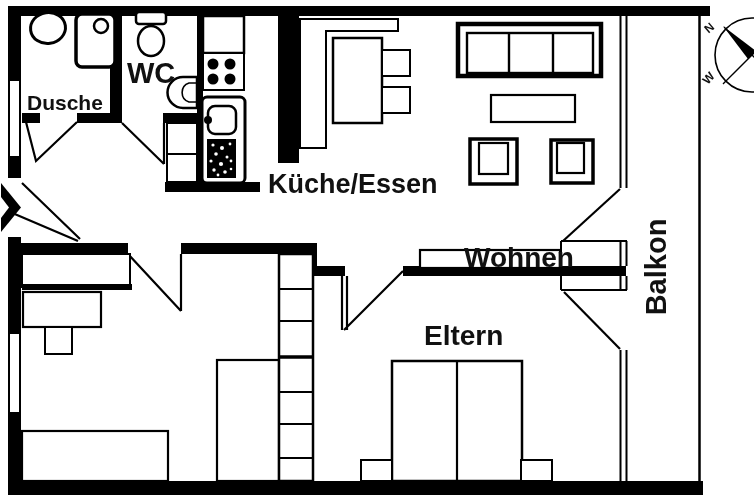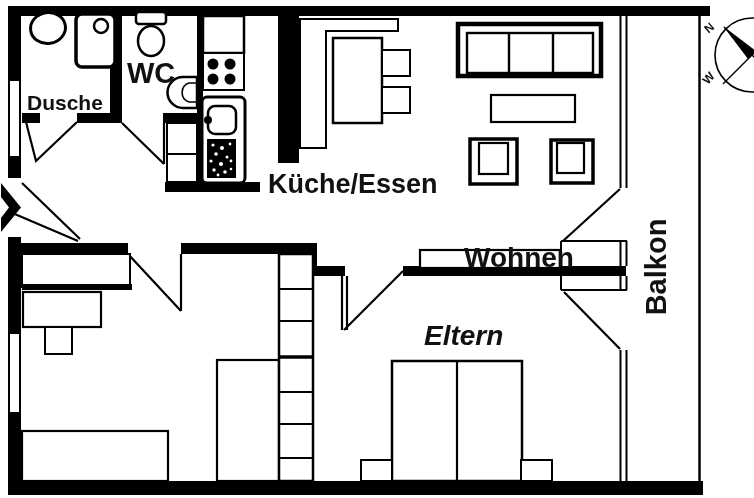--- a/index.html
+++ b/index.html
@@ -17,21 +17,21 @@
     color:#111111;
     white-space:nowrap;
     line-height:1;
     letter-spacing:0px;
   }
   .lbl-dusche{left:27px;top:92px;font-size:21px;}
   .lbl-wc{left:127px;top:59px;font-size:29px;}
   .lbl-diele{left:64px;top:175px;font-size:28px;}
   .lbl-kueche{left:268px;top:171px;font-size:27px;text-align:center;}
   .lbl-wohnen{left:464px;top:196px;font-size:28px;margin-top:48px;}
-  .lbl-eltern{left:424px;top:322px;font-size:28px;font-style:italic;}
+  .lbl-eltern{left:424px;top:322px;font-size:28px;}
   .lbl-kinder{left:104px;top:381px;font-size:28px;}
   .lbl-balkon{
     left:578px;top:251px;width:160px;height:32px;
     font-size:29px;text-align:center;
     transform:rotate(-90deg);
     transform-origin:50% 50%;
   }
   .lbl-compass-n{left:705px;top:22px;font-size:12px;transform:rotate(-40deg);}
   .lbl-compass-w{left:703px;top:72px;font-size:12px;transform:rotate(-48deg);}
 </style>

